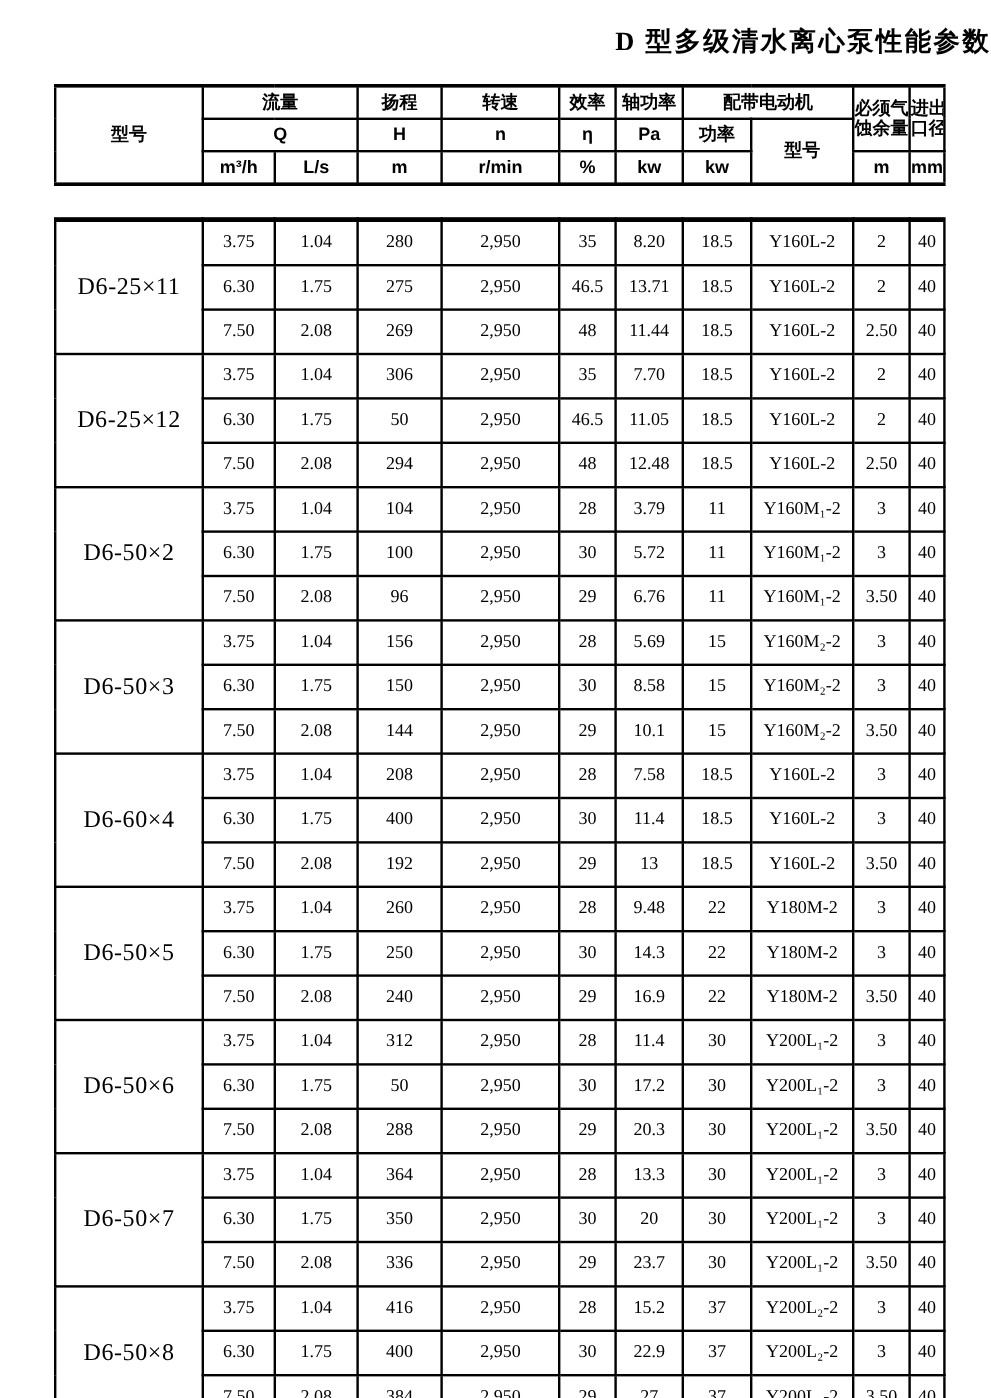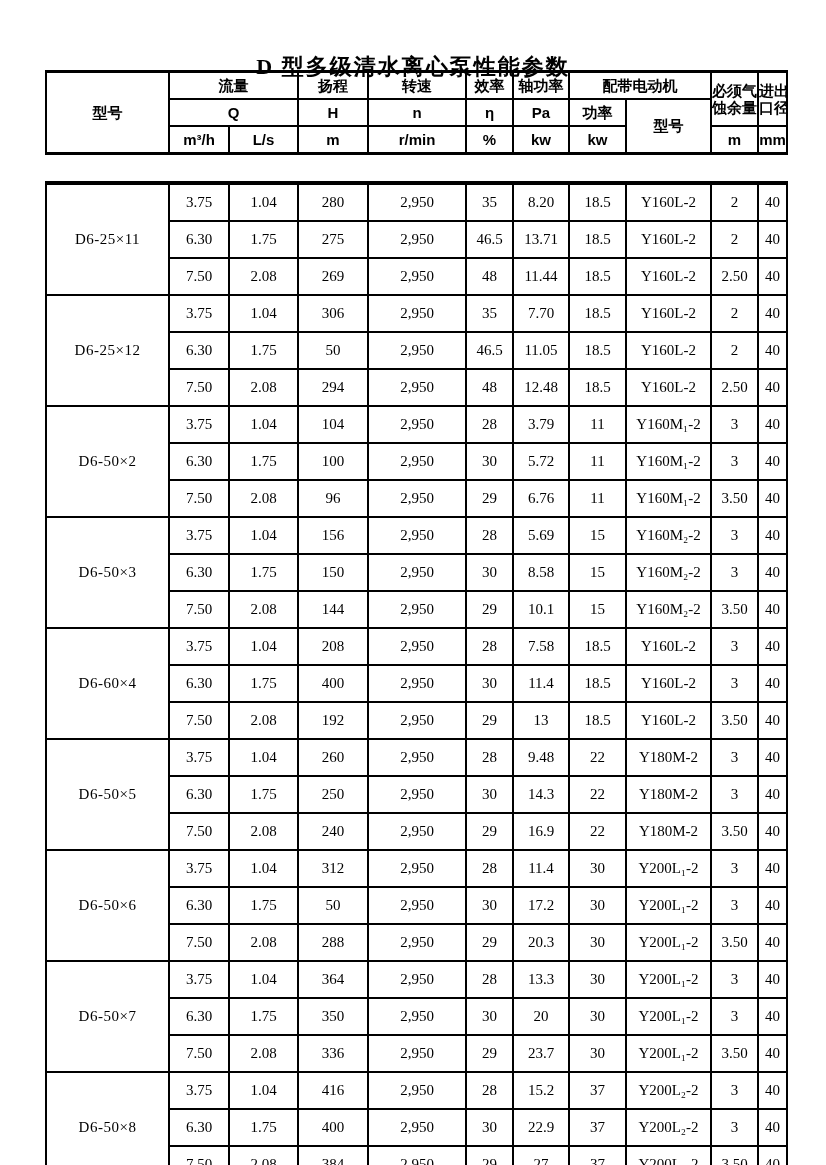--- a/index.html
+++ b/index.html
@@ -1,21 +1,21 @@
 <!DOCTYPE html>
 <html><head>
 <meta charset="utf-8">
 <style>
   html,body{margin:0;padding:0;}
   body{
     width:826px;height:1165px;background:#ffffff;position:relative;
     font-family:"Liberation Serif","DejaVu Serif",serif;color:#000;
   }
   .page-title{
-    position:absolute;top:52px;left:0;width:100%;text-align:center;
+    position:absolute;top:20px;left:0;width:100%;text-align:right;
     font-size:22px;font-weight:bold;letter-spacing:2px;
     font-family:"Liberation Serif","DejaVu Serif",serif;
   }
   table.tbl{border-collapse:collapse;table-layout:fixed;}
   
   .header-table{
     position:absolute;left:45px;top:70px;width:741px;
     border:2px solid #000;border-top-width:3px;border-bottom-width:3px;
   }
   .header-table td{
@@ -28,21 +28,21 @@
   .body-table{
     position:absolute;left:45px;top:181px;width:741px;
     border:2px solid #000;border-top-width:4px;
   }
   .body-table td{
     border:2px solid #000;text-align:center;vertical-align:middle;
     height:35px;padding:0;font-size:15px;
     font-family:"Liberation Serif","DejaVu Serif",serif;
     overflow:hidden;white-space:nowrap;
   }
-  .body-table td.model-cell{font-size:15px;letter-spacing:0.5px;font-family:Liberation Serif, serif;}
+  .body-table td.model-cell{font-size:20px;letter-spacing:0.5px;font-family:Liberation Serif, serif;}
 </style>
 </head>
 <body>
 
 <div class="page-title">D 型多级清水离心泵性能参数</div>
 
 <table class="tbl header-table">
   <colgroup>
     <col style="width:123px">
       <col style="width:60px">

